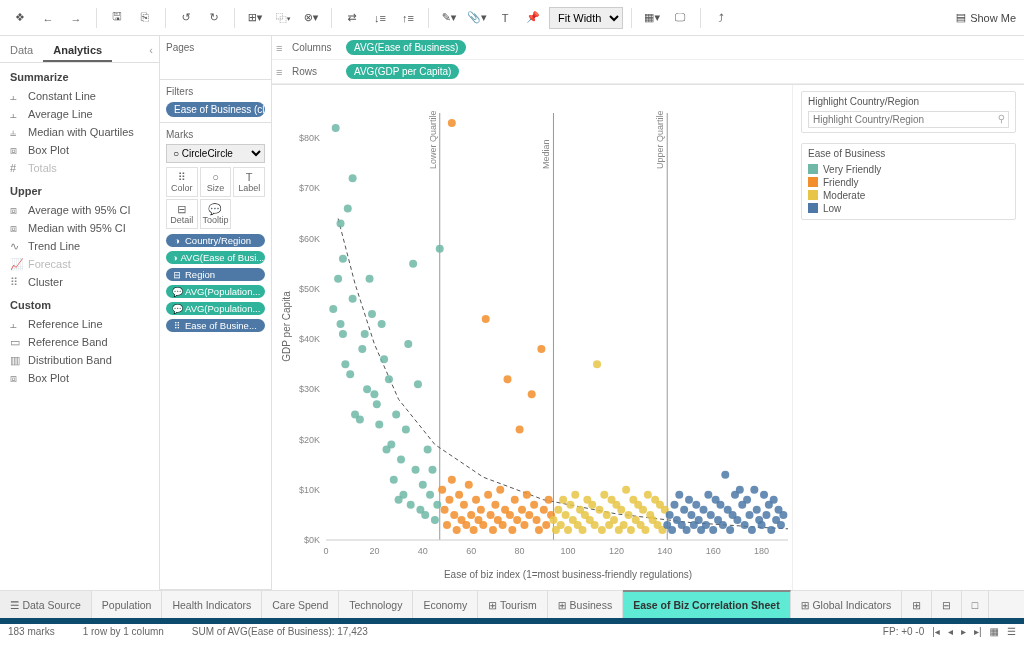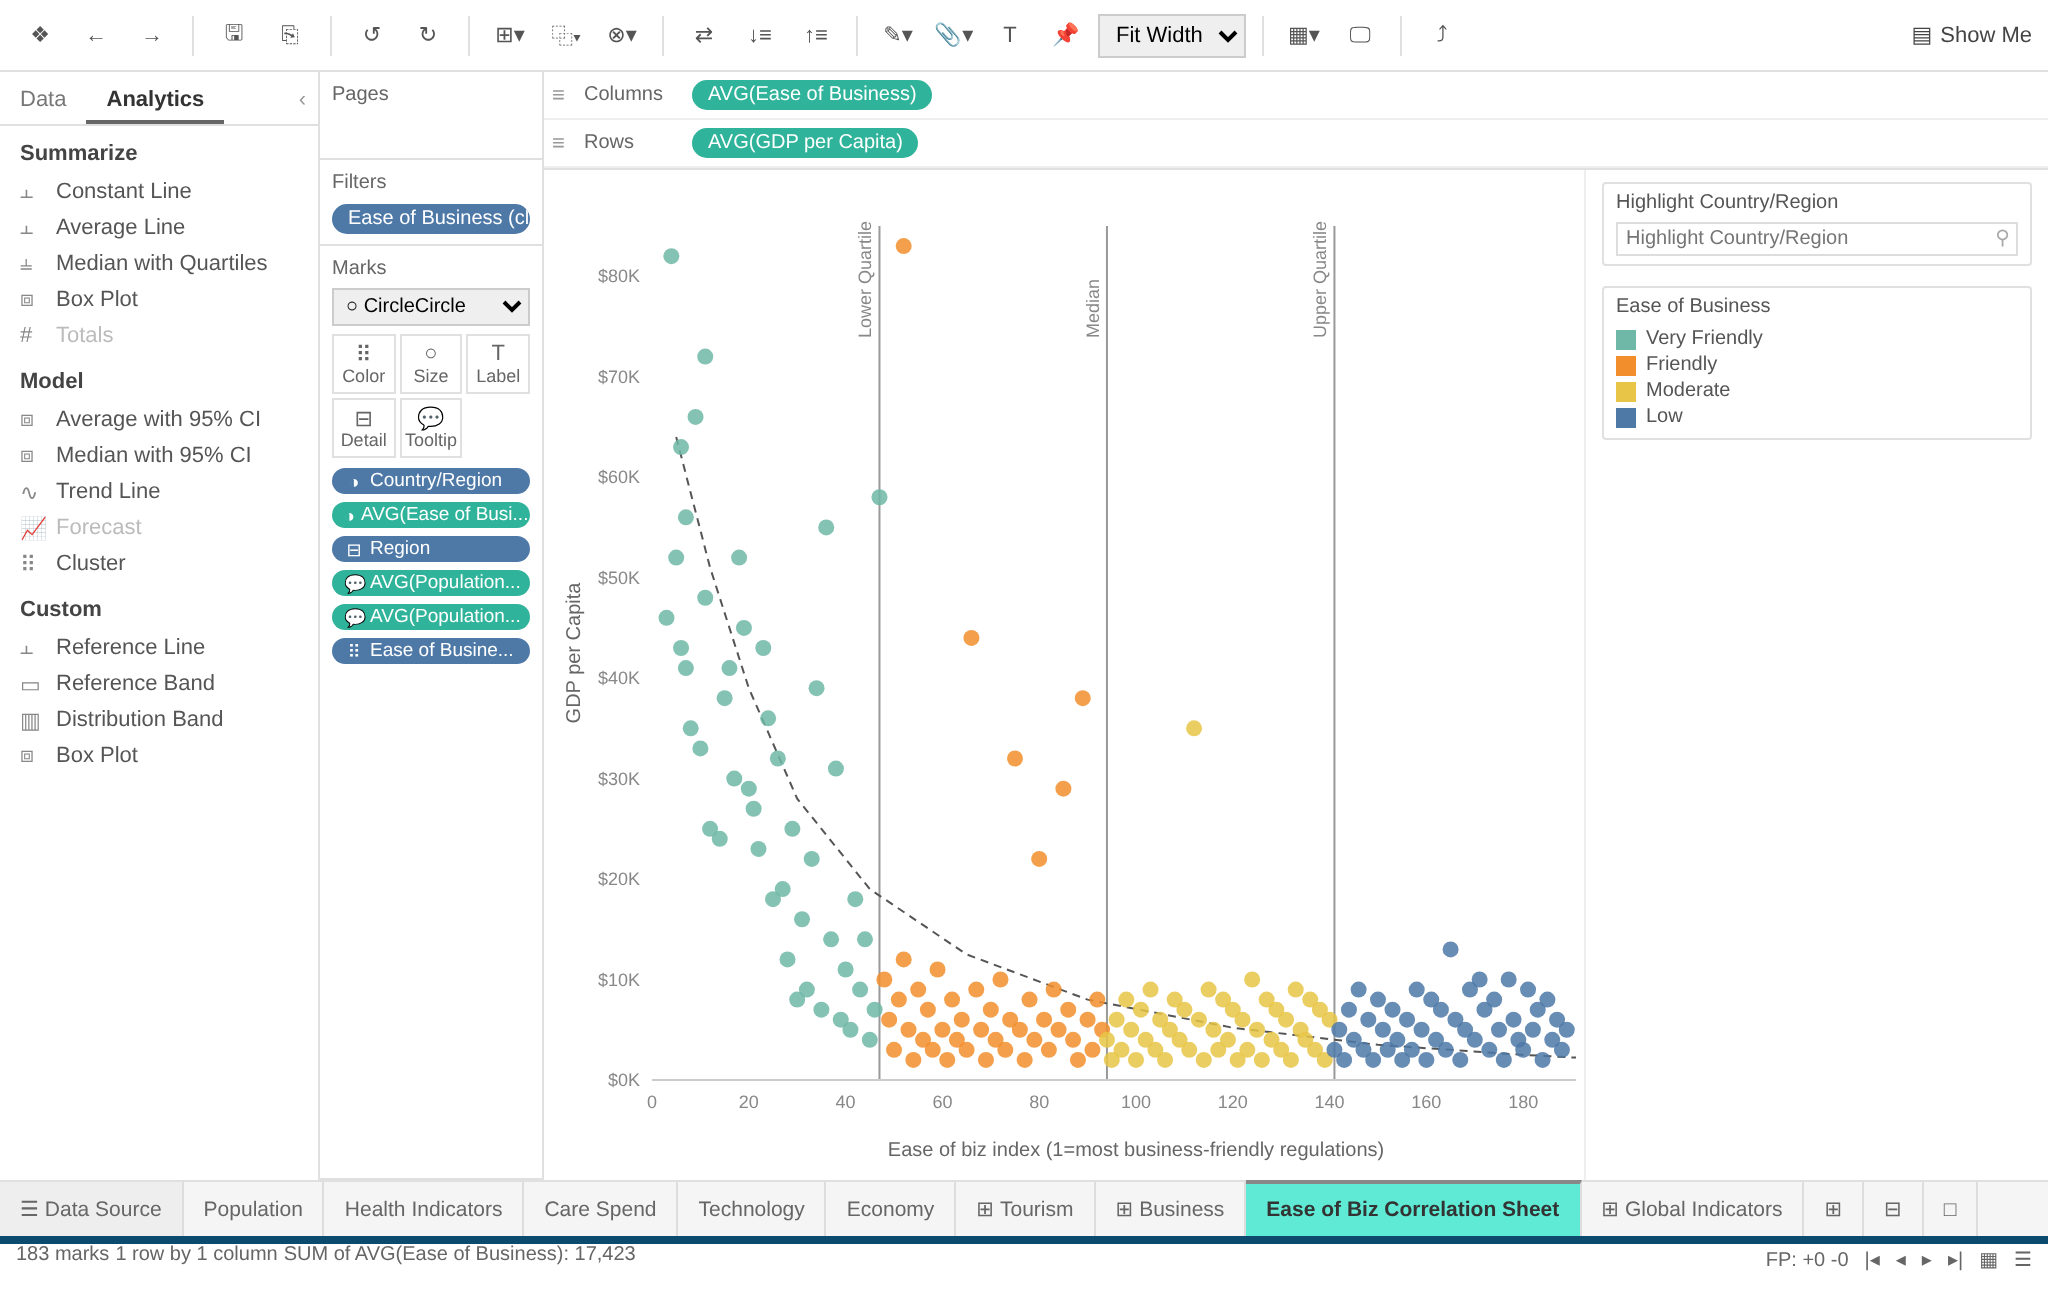--- a/index.html
+++ b/index.html
@@ -37,27 +37,27 @@
 .shelves-row .shelf-line { display:flex; align-items:center; height:24px; border-bottom:1px solid #eee; padding-left:4px;}
 .shelves-row .shelf-line .sh-ico { width:16px; color:#999; font-size:11px;}
 .shelves-row .shelf-line .sh-label { font-size:10px; color:#666; width:54px;}
 .content-area { flex:1; display:flex; flex-direction:column; }
 .viz-row { flex:1; display:flex; overflow:hidden;}
 .chart-zone { flex:1; position:relative; background:#fff; padding:8px 4px 4px 4px;}
 .right-cards { width:232px; border-left:1px solid #eee; padding:6px 8px; display:flex; flex-direction:column; gap:10px;}
 .card { border:1px solid #e0e0e0; border-radius:2px; padding:4px 6px;}
 .card .card-title { font-size:10px; color:#555; margin-bottom:4px;}
 .card input { width:100%; font-size:10px; border:1px solid #ddd; padding:2px 4px;}
-.legend-item { display:flex; align-items:flex-end; font-size:10px; padding:1px 0; color:#555;}
+.legend-item { display:flex; align-items:flex-start; font-size:10px; padding:1px 0; color:#555;}
 .legend-sw { width:10px; height:10px; margin-right:5px;}
 .sheet-tabs { height:28px; border-top:1px solid #e0e0e0; display:flex; align-items:stretch; background:#f5f5f5; font-size:10.5px;}
 .sheet-tabs .stab { padding:0 10px; display:flex; align-items:center; border-right:1px solid #ddd; cursor:pointer; color:#666; gap:3px;}
 .sheet-tabs .stab.active { background:#5eead4; font-weight:bold; color:#333; border-top:2px solid #888; margin-top:-1px;}
 .sheet-tabs .stab.ds { background:#eee;}
-.status-bar { height:20px; border-top:4px solid #0c4a6e; display:flex; padding:0 8px; font-size:10px; color:#666; gap:3px;}
+.status-bar { height:20px; border-top:6px solid #0c4a6e; display:flex; align-items:center; padding:0 8px; font-size:10px; color:#666; gap:28px;}
 .status-bar .right { margin-left:auto; display:flex; gap:8px; align-items:center;}
 svg.chart { width:100%; height:100%;}
 .axis-label { font-size:10px; fill:#666;}
 .tick-label { font-size:9px; fill:#888;}
 .ref-line { stroke:#999; stroke-width:1;}
 .ref-label { font-size:9px; fill:#888;}
 .trend { stroke:#555; stroke-width:1; stroke-dasharray:4 3; fill:none;}
 .pt { opacity:0.85;}
 .yaxis-title { font-size:10px; fill:#666;}
 </style>
@@ -110,21 +110,21 @@
       <div class="collapse">‹</div>
     </div>
     <div class="section-title">Summarize</div>
     <div id="summ-list">
         <div class="analytics-item"><span class="ico">⫠</span>Constant Line</div>
         <div class="analytics-item"><span class="ico">⫠</span>Average Line</div>
         <div class="analytics-item"><span class="ico">⫨</span>Median with Quartiles</div>
         <div class="analytics-item"><span class="ico">⧈</span>Box Plot</div>
         <div class="analytics-item disabled"><span class="ico">#</span>Totals</div>
       </div>
-    <div class="section-title">Model</div>
+    <div class="section-title">Upper</div>
     <div id="model-list">
         <div class="analytics-item"><span class="ico">⧈</span>Average with 95% CI</div>
         <div class="analytics-item"><span class="ico">⧈</span>Median with 95% CI</div>
         <div class="analytics-item"><span class="ico">∿</span>Trend Line</div>
         <div class="analytics-item disabled"><span class="ico">📈</span>Forecast</div>
         <div class="analytics-item"><span class="ico">⠿</span>Cluster</div>
       </div>
     <div class="section-title">Custom</div>
     <div id="custom-list">
         <div class="analytics-item"><span class="ico">⫠</span>Reference Line</div>

